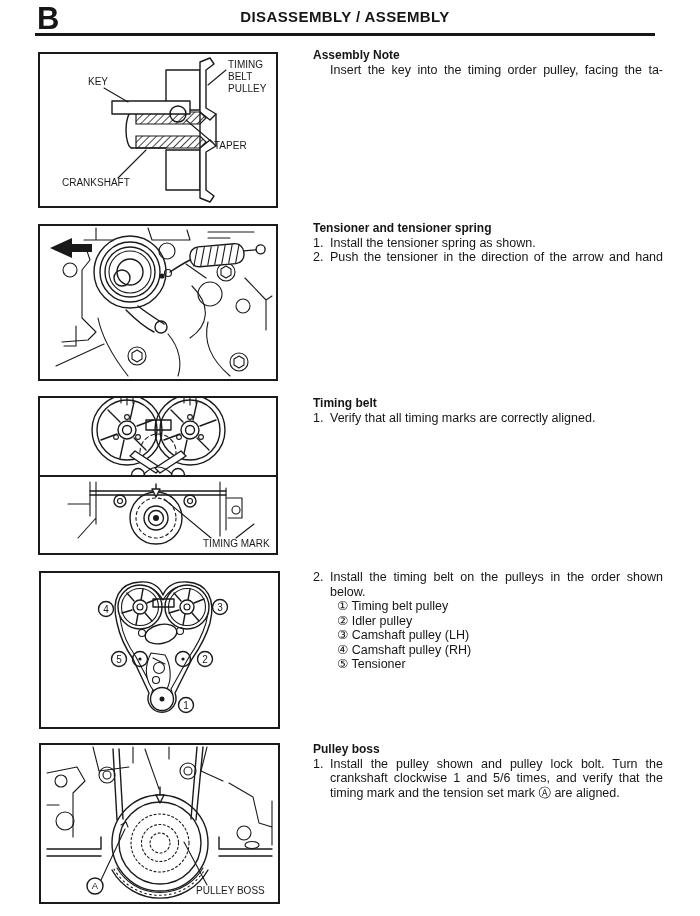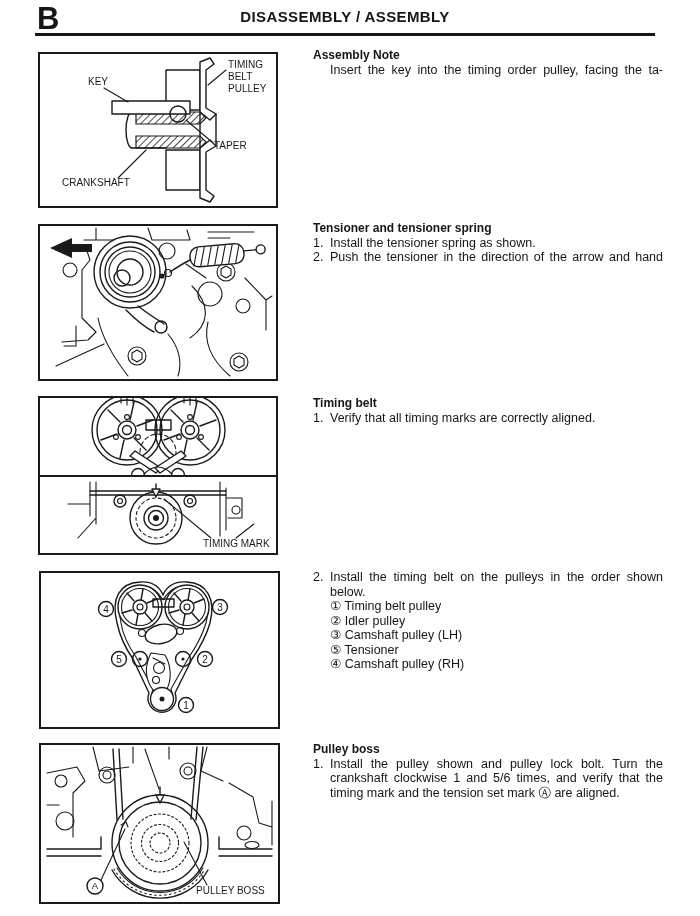--- a/index.html
+++ b/index.html
@@ -19,21 +19,21 @@
   svg .blk{fill:#1a1a1a;stroke:none;}
   svg text{fill:#1a1a1a;font-size:10px;font-family:"Liberation Sans","DejaVu Sans",sans-serif;}
   
   .sec{position:absolute;left:313px;width:350px;font-size:12.5px;line-height:14.5px;}
   .hd{font-weight:bold;font-size:12px;}
   .bodyblock{padding-left:17px;}
   .item{display:flex;}
   .item .num{flex:0 0 17px;}
   .item .itxt{flex:1 1 auto;min-width:0;}
   .j{text-align:justify;text-align-last:justify;}
-  .clist{margin-left:0;}
+  .clist{margin-left:7px;}
 </style>
 </head>
 <body>
 
 <div class="page">
 
   <div class="sec-letter">B</div>
   <div class="page-title">DISASSEMBLY / ASSEMBLY</div>
   <div class="title-rule"></div>
 
@@ -328,22 +328,22 @@
   <div class="sec" style="top:570px">
     <div class="item">
       <span class="num">2.</span>
       <div class="itxt">
         <div class="j">Install the timing belt on the pulleys in the order shown</div>
         <div>below.</div>
         <div class="clist">
           <div>① Timing belt pulley</div>
           <div>② Idler pulley</div>
           <div>③ Camshaft pulley (LH)</div>
+          <div>④ Camshaft pulley (RH)</div>
           <div>⑤ Tensioner</div>
-          <div>④ Camshaft pulley (RH)</div>
         </div>
       </div>
     </div>
   </div>
 
   <div class="sec" style="top:742px">
     <div class="hd">Pulley boss</div>
     <div class="item">
       <span class="num">1.</span>
       <div class="itxt">

